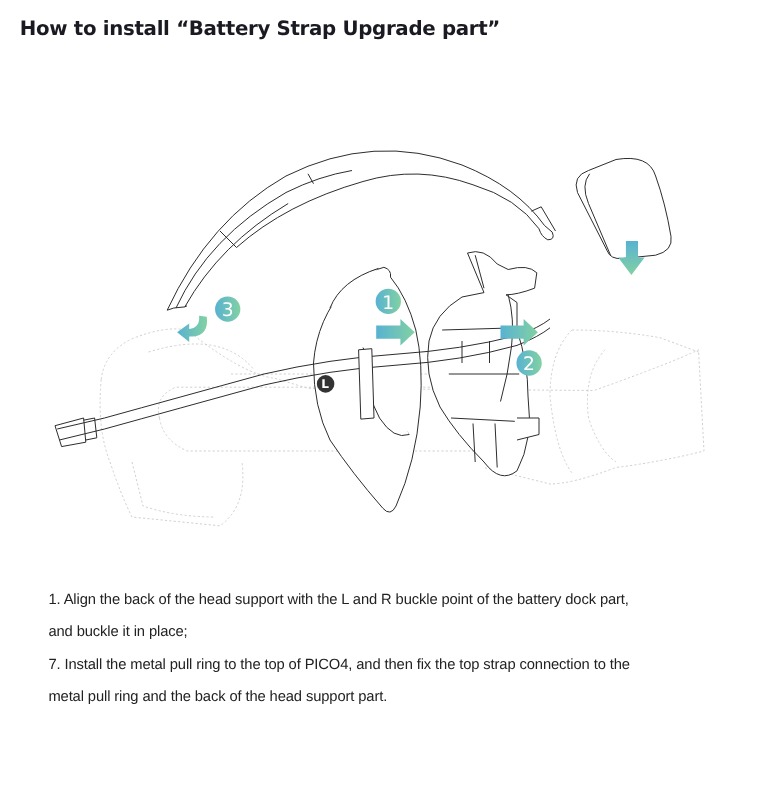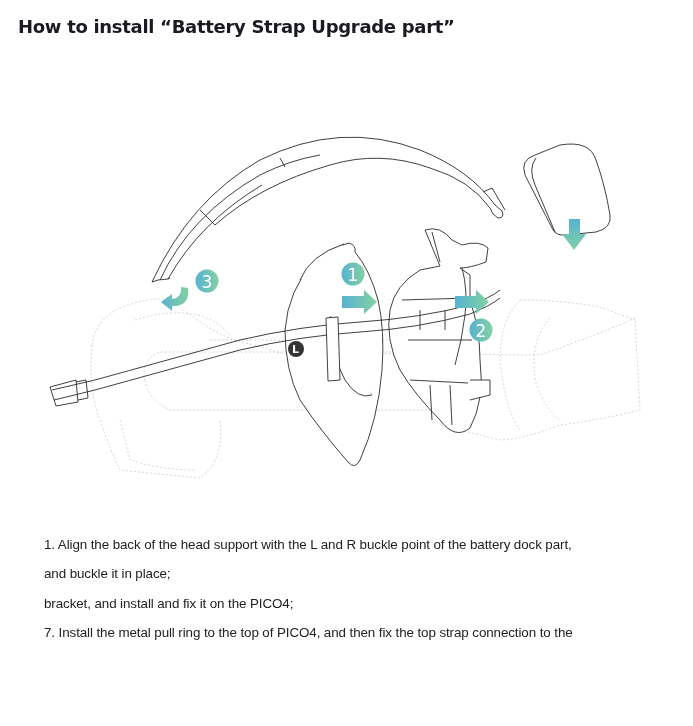--- a/index.html
+++ b/index.html
@@ -112,15 +112,15 @@
     <text class="badge-text" x="201.5" y="287.5">3</text>
     <path d="M188 288 Q190 305 175 306 L172 306 L172 311 L161 302 L172 294 L172 299 Q182 298 181 287 Z" fill="url(#acc)"></path>
   </g>
 
   <path d="M569 219 L580 219 L580 234 L586 234 L574 250 L562 234 L569 234 Z" fill="url(#accv)"></path>
 </svg>
 
 <div class="steps">
   <p>1. Align the back of the head support with the L and R buckle point of the battery dock part,</p>
   <p>and buckle it in place;</p>
-  <p>bracket, and install and fix it on the PICO4;</p>
   <p>7. Install the metal pull ring to the top of PICO4, and then fix the top strap connection to the</p>
+  <p>metal pull ring and the back of the head support part.</p>
 </div>
 
 </body></html>

